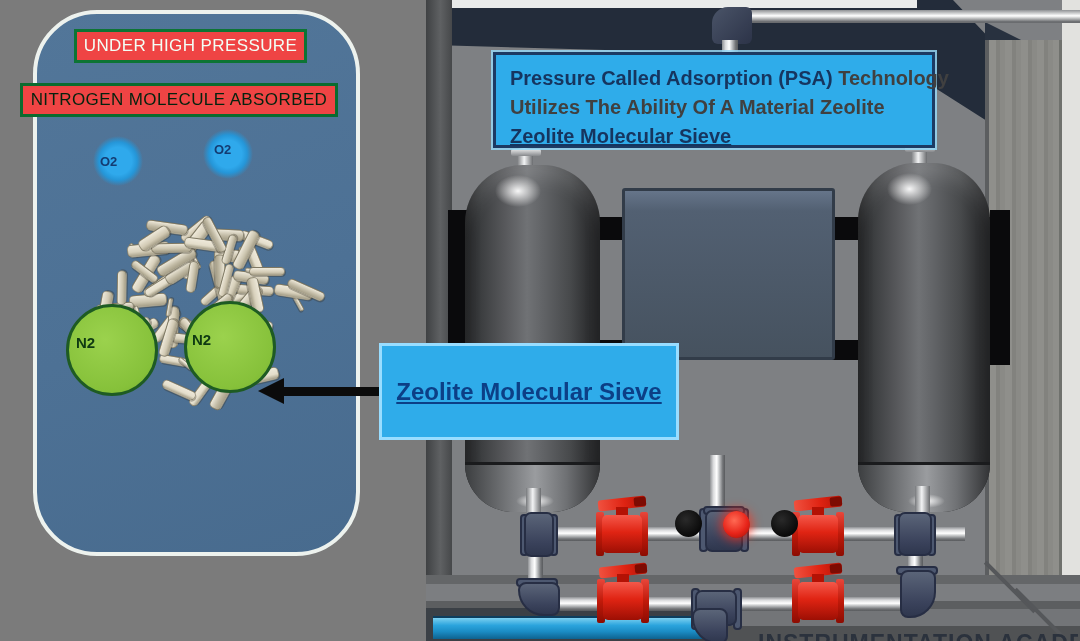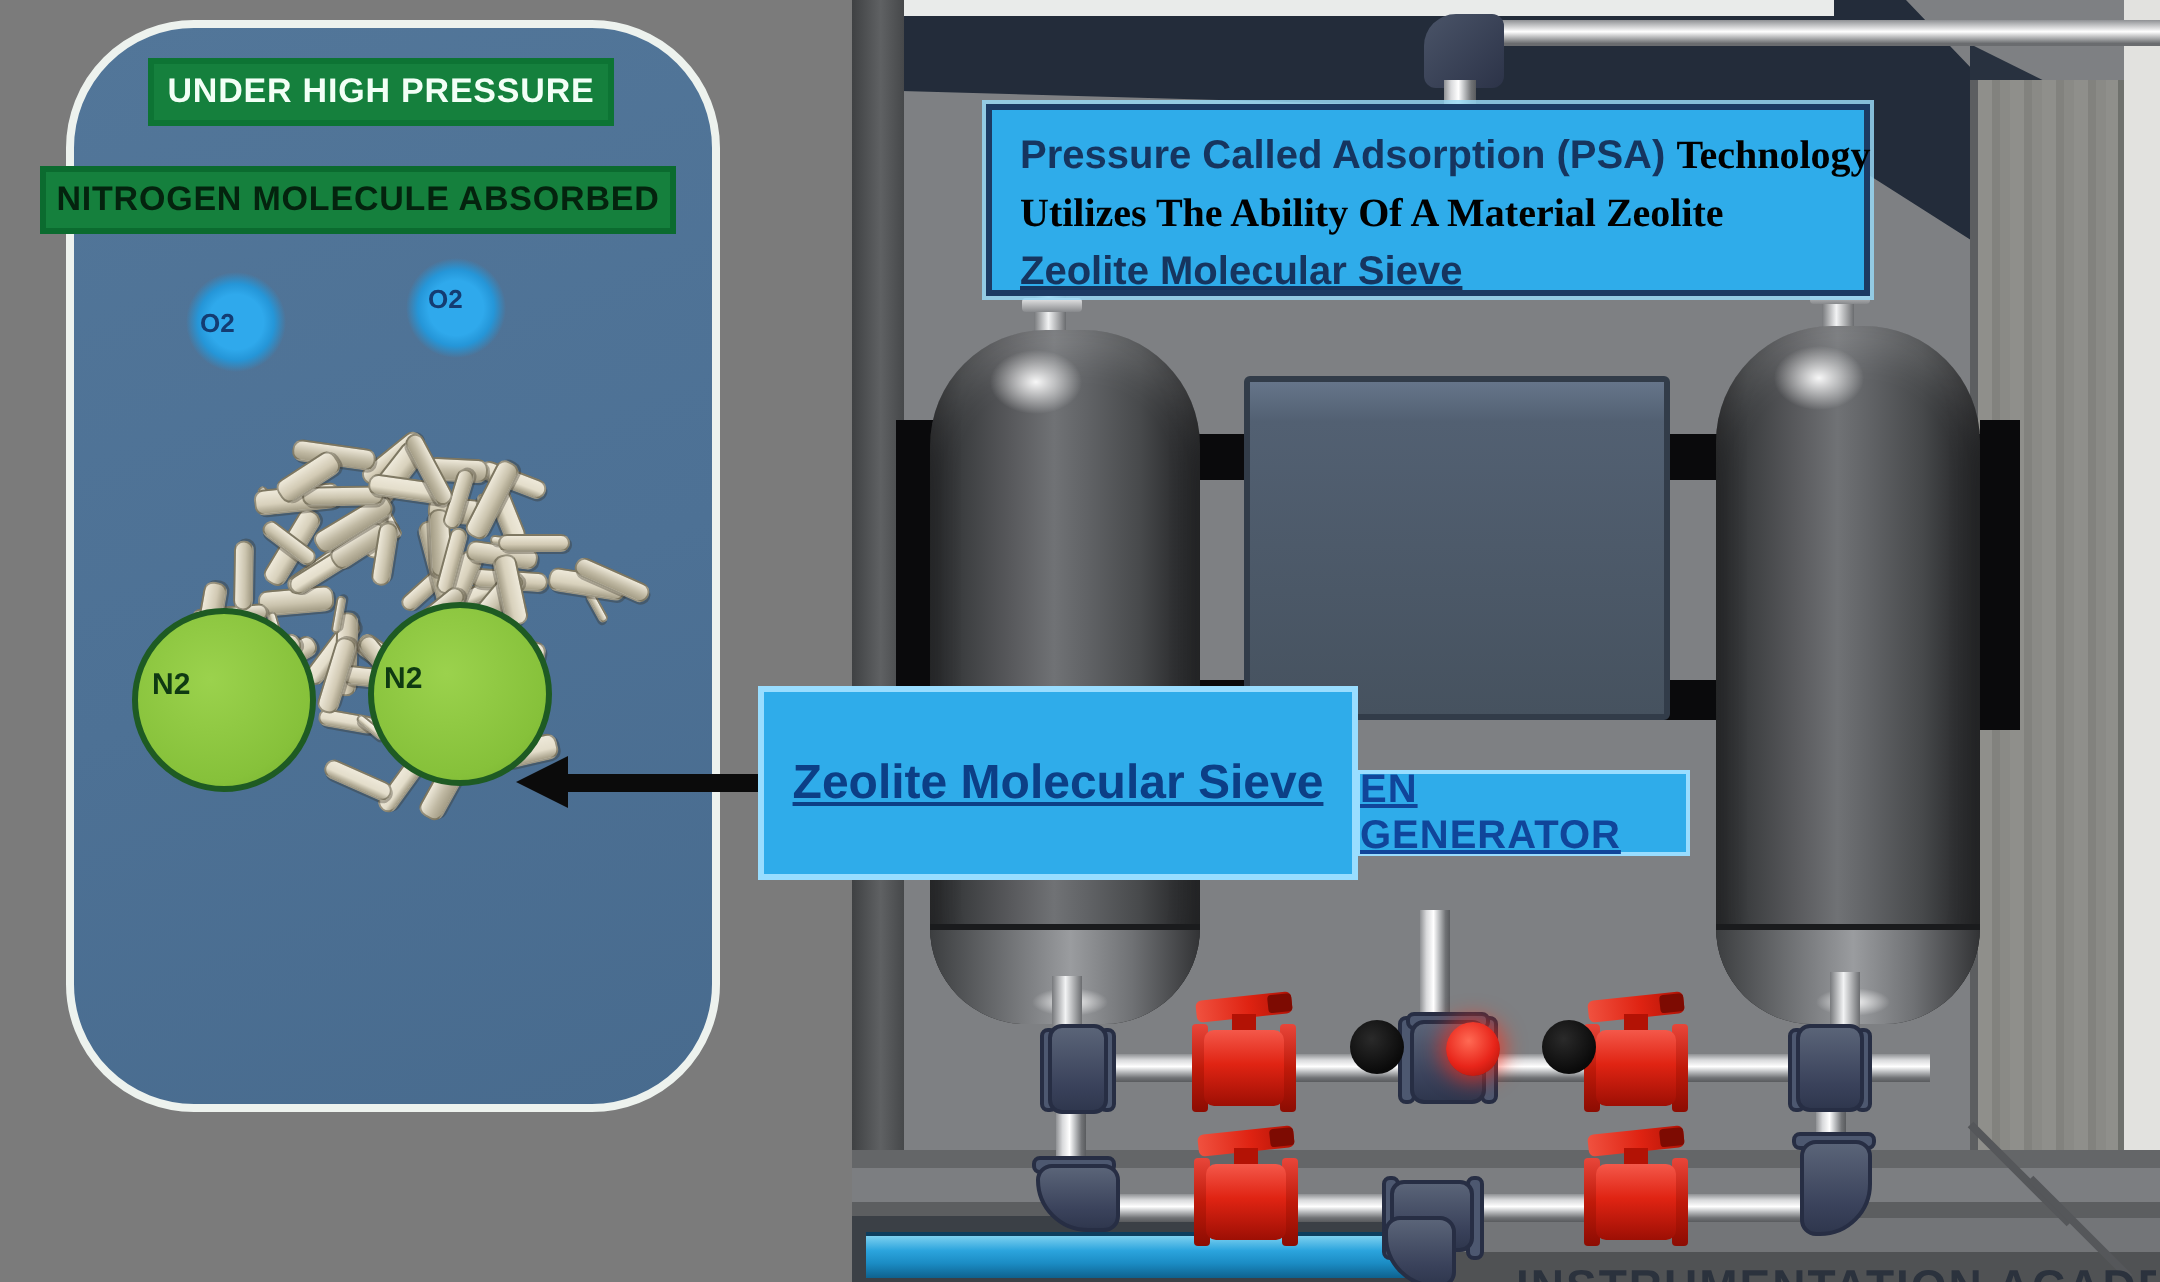--- a/index.html
+++ b/index.html
@@ -94,37 +94,37 @@
   #topelbow{left:292px;top:7px;width:40px;height:37px;background:linear-gradient(135deg,#4a5468,#2c3348);border-radius:16px 6px 6px 6px;}
   #topstub{left:302px;top:40px;width:16px;height:18px;}
 
   .tank-stub{background:linear-gradient(90deg,#77797c,#f2f3f4 45%,#6a6c6f);}
   .crossbar{background:linear-gradient(180deg,#e8e9ea,#87898c);border-radius:2px;}
 
   
   .bluebox{background:#2facea;}
   #psa-box{left:73px;top:52px;width:442px;height:96px;border:3px solid #1c3a63;
     box-shadow:0 0 0 2px rgba(150,215,245,.85);padding:9px 14px;font-size:20px;font-weight:bold;line-height:29px;white-space:nowrap;}
-  .txt-navy{color:#16355f;} .txt-light{color:#000000;font-family:Liberation Serif, serif;}
+  .txt-navy{color:#16355f;} .txt-light{color:#404040;}
   #psa-line3{text-decoration:underline;}
   #gen-box{left:258px;top:385px;width:167px;height:43px;border:2px solid #99ddff;
     display:flex;align-items:center;justify-content:center;}
   #gen-box span{font-size:20px;font-weight:bold;color:#10459a;text-decoration:underline;letter-spacing:.5px;}
 
   #zeolite-box{left:379px;top:343px;width:300px;height:97px;border:3px solid #99ddff;z-index:30;
     display:flex;align-items:center;justify-content:center;background:#2facea;position:absolute;}
   #zeolite-box span{font-size:24px;font-weight:bold;color:#0c3f86;text-decoration:underline;}
   #arrow-shaft{left:281px;top:387px;width:104px;height:9px;background:#0b0b0b;z-index:29;}
   #arrow-head{left:258px;top:378px;width:0;height:0;z-index:29;
     border-top:13px solid transparent;border-bottom:13px solid transparent;border-right:26px solid #0b0b0b;}
 
   
   #left-panel{left:33px;top:10px;width:327px;height:546px;border:4px solid #edf2ee;border-radius:64px;
     background:linear-gradient(160deg,#527699 0%,#4d7195 55%,#486b8e 100%);}
-  .greenbox{background:#15803d;display:flex;align-items:center;justify-content:center;font-weight:bold;letter-spacing:.4px;text-align:center;}
+  .greenbox{background:#ef4444;display:flex;align-items:center;justify-content:center;font-weight:normal;letter-spacing:.4px;text-align:center;}
   #hp-box{left:74px;top:29px;width:233px;height:34px;border:3px solid #0d7434;font-size:17px;color:#f2fff6;}
   #nitro-box{left:20px;top:83px;width:318px;height:34px;border:3px solid #0b6b2f;font-size:17px;color:#04230e;}
 
   .o2{width:50px;height:50px;border-radius:50%;
     background:radial-gradient(closest-side,#2fa9ec 55%,#2596d8 76%,rgba(60,125,175,0) 100%);}
   .o2-txt{font-size:13px;font-weight:bold;color:#143c72;}
   .n2{width:92px;height:92px;border-radius:50%;background:radial-gradient(circle at 42% 38%,#9bd24d,#86c13a 70%,#74ad2e);
     border:3px solid #1e5b23;}
   .n2-txt{font-size:15px;font-weight:bold;color:#0f3a12;}
 
@@ -243,23 +243,20 @@
     <div id="panel" class="abs">
       <div class="abs dot dot-black" style="left:50px;"></div>
       <div class="abs dot dot-red" style="left:98px;top:320px;"></div>
       <div class="abs dot dot-black" style="left:146px;"></div>
     </div>
 
     <div id="psa-box" class="abs bluebox">
       <div><span class="txt-navy">Pressure Called Adsorption (PSA) </span><span class="txt-light">Technology</span></div>
       <div class="txt-light">Utilizes The Ability Of A Material Zeolite</div>
       <div class="txt-navy" id="psa-line3">Zeolite Molecular Sieve</div>
-    </div>
-    <div id="gen-box" class="abs bluebox">
-      <span>EN GENERATOR</span>
     </div>
   </div>
 
   <div id="left-panel" class="abs"></div>
   <div id="hp-box" class="abs greenbox">
     <span>UNDER HIGH PRESSURE</span>
   </div>
   <div id="nitro-box" class="abs greenbox">
     <span>NITROGEN MOLECULE ABSORBED</span>
   </div>

